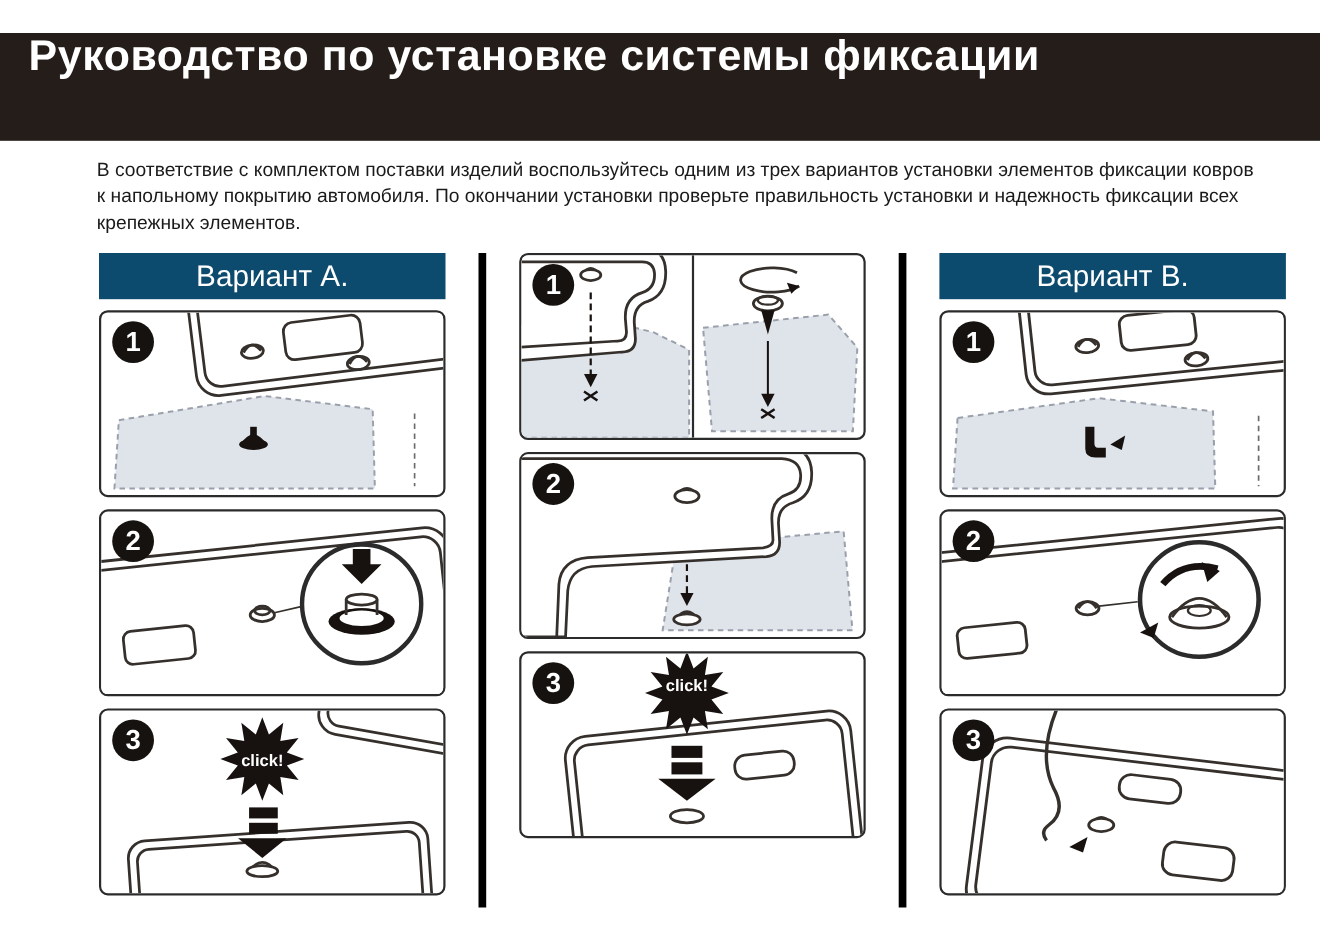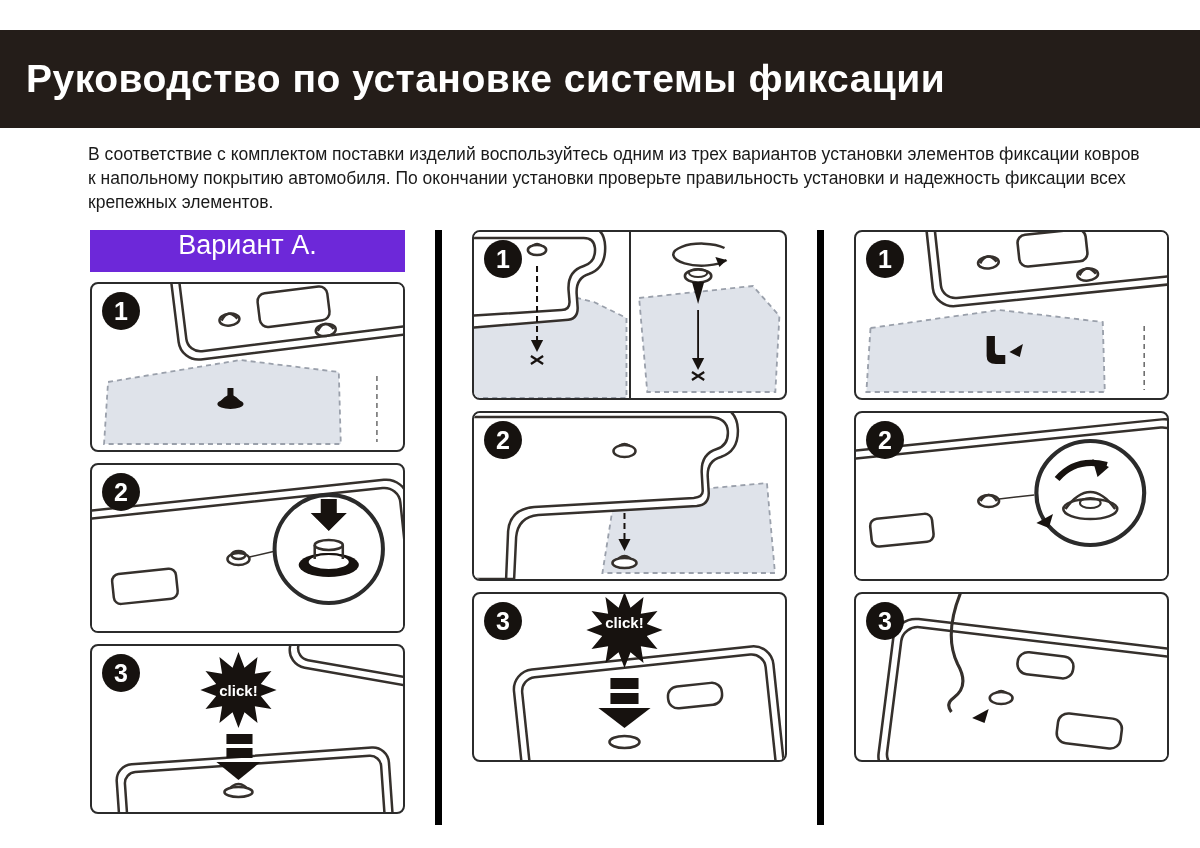--- a/index.html
+++ b/index.html
@@ -1,26 +1,26 @@
 <!DOCTYPE html>
 <html><head>
 <meta charset="utf-8">
 <style>
   html,body{margin:0;padding:0;background:#ffffff;}
   body{width:1200px;height:848px;position:relative;overflow:hidden;
        font-family:"Liberation Sans", sans-serif;color:#1a1a1a;}
   .top-strip{height:30px;background:#ffffff;}
-  .title-bar{background:#241d19;height:98px;display:flex;align-items:center;}
+  .title-bar{background:#241d19;height:98px;display:flex;align-items:flex-start;}
   .title-bar h1{margin:0 0 0 26px;color:#ffffff;font-size:39px;font-weight:bold;letter-spacing:.5px;}
   .intro{margin:14px 0 0 88px;width:1058px;font-size:17.5px;line-height:1.38;}
   .columns{display:flex;margin:16px 0 0 90px;align-items:stretch;}
   .col{width:315px;}
   .divider{width:7px;background:#000;margin:0 30px;}
-  .col-header{background:#6d28d9;color:#fff;height:42px;margin-bottom:10px;
-              display:flex;align-items:flex-start;justify-content:center;font-size:27px;}
+  .col-header{background:#0c4a6e;color:#fff;height:42px;margin-bottom:10px;
+              display:flex;align-items:center;justify-content:center;font-size:27px;}
   .panel{position:relative;border:2.5px solid #2b2b2b;border-radius:8px;height:166px;
          margin-bottom:11px;background:#fff;overflow:hidden;}
   .panel svg{display:block;width:100%;height:100%;}
   .split{display:flex;}
   .half{flex:1;height:100%;}
   .half + .half{border-left:2.5px solid #2b2b2b;}
   .badge{position:absolute;top:8px;left:10px;width:38px;height:38px;background:#16120f;
          color:#fff;border-radius:50%;display:flex;align-items:center;justify-content:center;
          font-size:25px;font-weight:bold;z-index:2;}
 </style>
@@ -200,20 +200,23 @@
           <path d="M124 114 h52 l-26 20 z"></path>
         </g>
         <ellipse cx="150" cy="148" rx="15" ry="6" fill="#ffffff" stroke="#35302c" stroke-width="2.5"></ellipse>
       </svg>
     </div>
   </div>
 
   <div class="divider"></div>
 
   <div class="col">
+    <div class="col-header">
+      <span>Вариант В.</span>
+    </div>
 
     <div class="panel">
       <div class="badge">1</div>
       <svg viewBox="0 0 300 166" preserveAspectRatio="none">
         <path d="M14 96 L138 78 L238 90 L240 160 L10 160 Z" fill="#dfe3ea" stroke="#9aa0ab" stroke-width="1.8" stroke-dasharray="5 4"></path>
         <g stroke="#35302c" stroke-width="2.5" fill="#ffffff" transform="rotate(-6 190 30)">
           <rect x="72" y="-78" width="260" height="142" rx="20"></rect>
           <rect x="80" y="-70" width="244" height="126" rx="14" fill="none"></rect>
           <rect x="158" y="0" width="66" height="32" rx="8" fill="none"></rect>
           <g fill="none">

